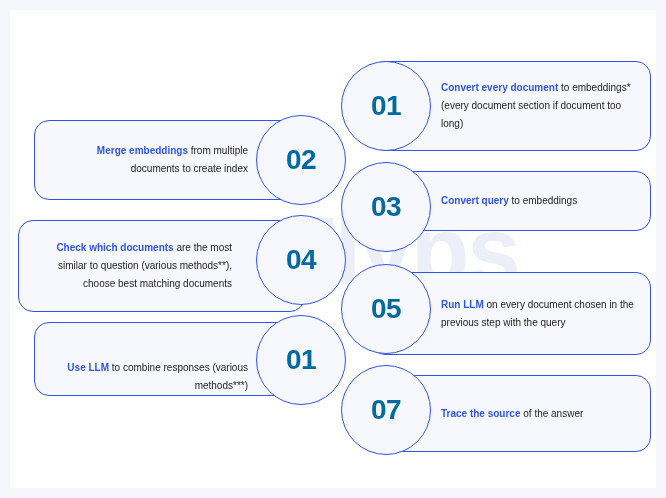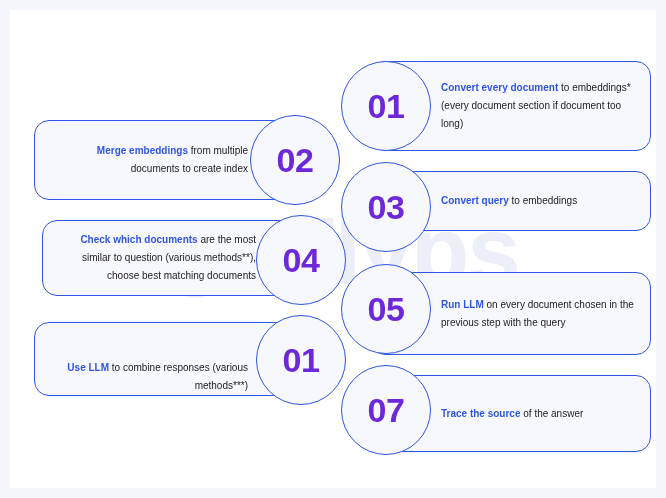--- a/index.html
+++ b/index.html
@@ -83,23 +83,23 @@
   .num-circle {
     position: absolute;
     width: 90px;
     height: 90px;
     border-radius: 50%;
     background: #f7f8fd;
     border: 1.6px solid #2f55e5;
     display: flex;
     align-items: center;
     justify-content: center;
-    font-size: 34px;
+    font-size: 28px;
     font-weight: bold;
-    color: #6d28d9;
+    color: #0369a1;
     letter-spacing: -0.5px;
   }
 
   
   .step.right .num-circle { left: 0px; top: 0px; }
   
   .step.left  .num-circle { right: 0px; top: 0px; }
 </style>
 </head>
 <body>
@@ -119,30 +119,30 @@
       <div class="step right">
         <div class="card" style="left: 360px; top: 51px; width: 281px; height: 90px;">
           <div class="card-text"><span class="lead">Convert every document</span><span> to embeddings* (every document section if document too long)</span></div>
         </div>
         <div class="num-circle" style="left: 331px; top: 51px; right: auto;">01</div>
       </div>
       <div class="step left">
         <div class="card" style="left: 24px; top: 110px; width: 287px; height: 80px;">
           <div class="card-text"><span class="lead">Merge embeddings</span><span> from multiple documents to create index</span></div>
         </div>
-        <div class="num-circle" style="left: 240px; top: 105px; right: auto; text-align: right;">02</div>
+        <div class="num-circle" style="left: 246px; top: 105px; right: auto; text-align: right;">02</div>
       </div>
       <div class="step right">
         <div class="card" style="left: 360px; top: 161px; width: 281px; height: 60px;">
           <div class="card-text"><span class="lead">Convert query</span><span> to embeddings</span></div>
         </div>
         <div class="num-circle" style="left: 331px; top: 152px; right: auto;">03</div>
       </div>
       <div class="step left">
-        <div class="card" style="left: 32px; top: 210px; width: 287px; height: 76px;">
+        <div class="card" style="left: 8px; top: 210px; width: 287px; height: 92px;">
           <div class="card-text"><span class="lead">Check which documents</span><span> are the most similar to question (various methods**), choose best matching documents</span></div>
         </div>
         <div class="num-circle" style="left: 246px; top: 205px; right: auto;">04</div>
       </div>
       <div class="step right">
         <div class="card" style="left: 360px; top: 262px; width: 281px; height: 83px;">
           <div class="card-text"><span class="lead">Run LLM</span><span> on every document chosen in the previous step with the query</span></div>
         </div>
         <div class="num-circle" style="left: 331px; top: 254px; right: auto;">05</div>
       </div>

